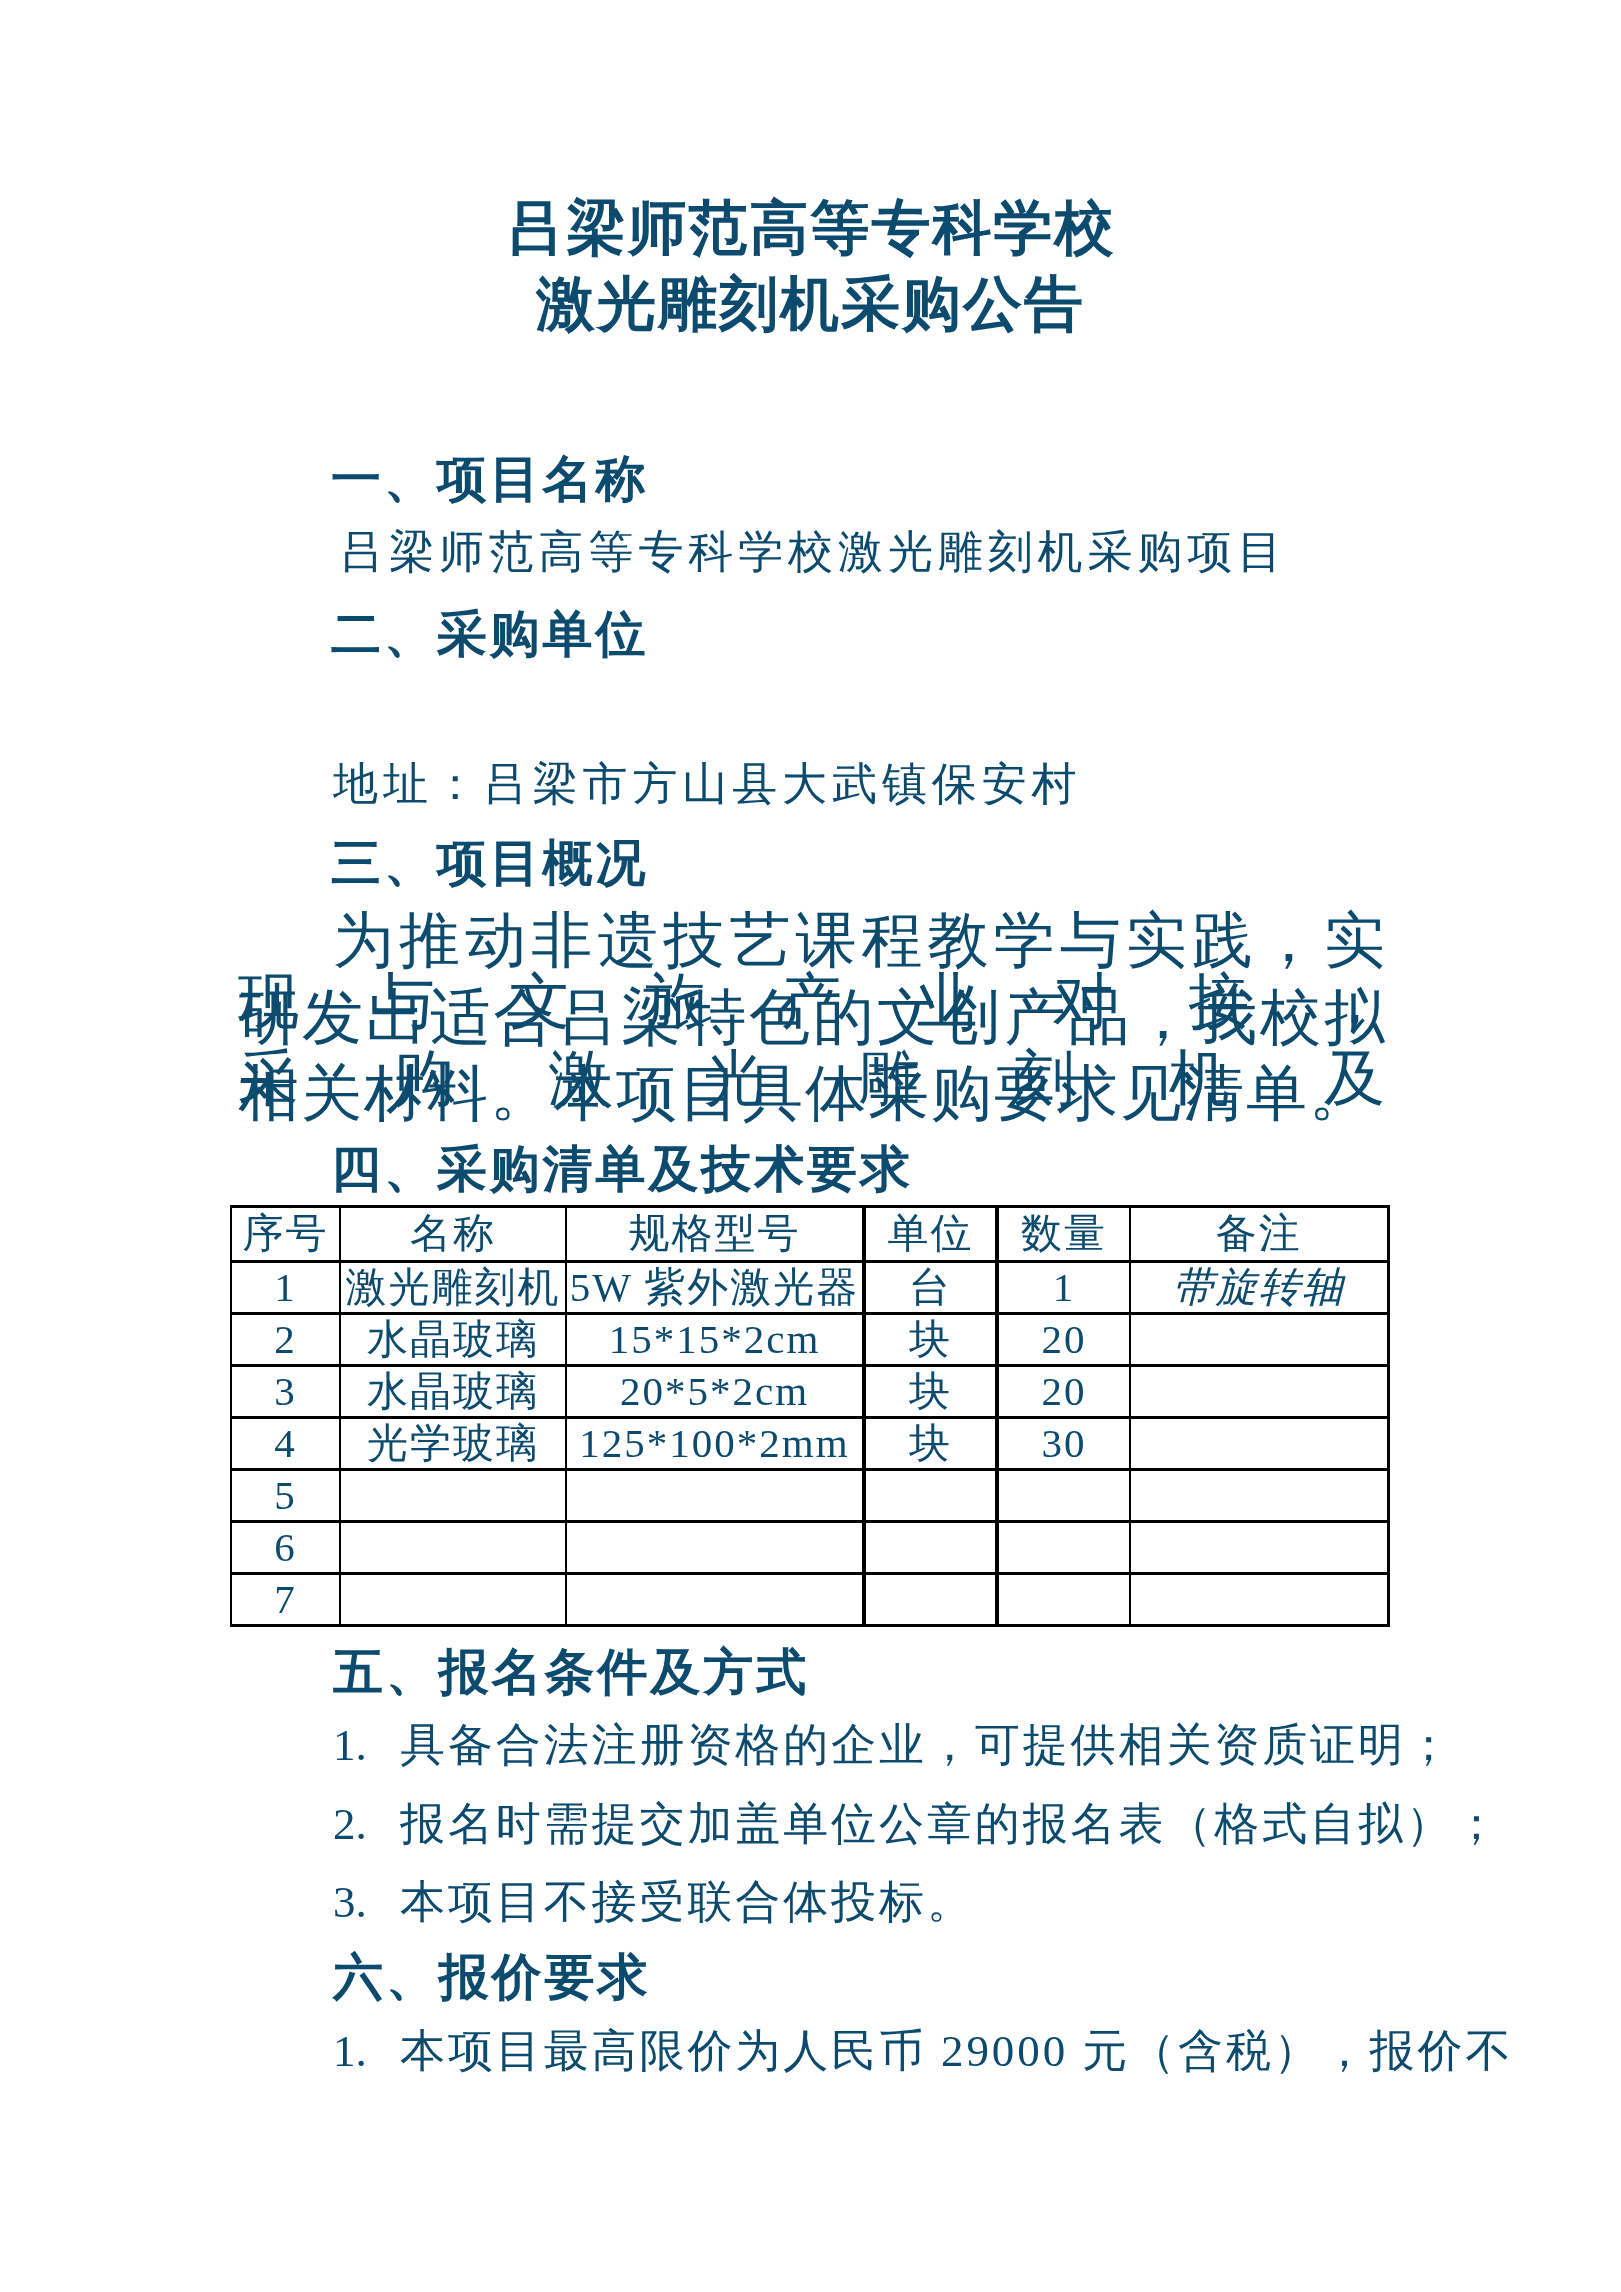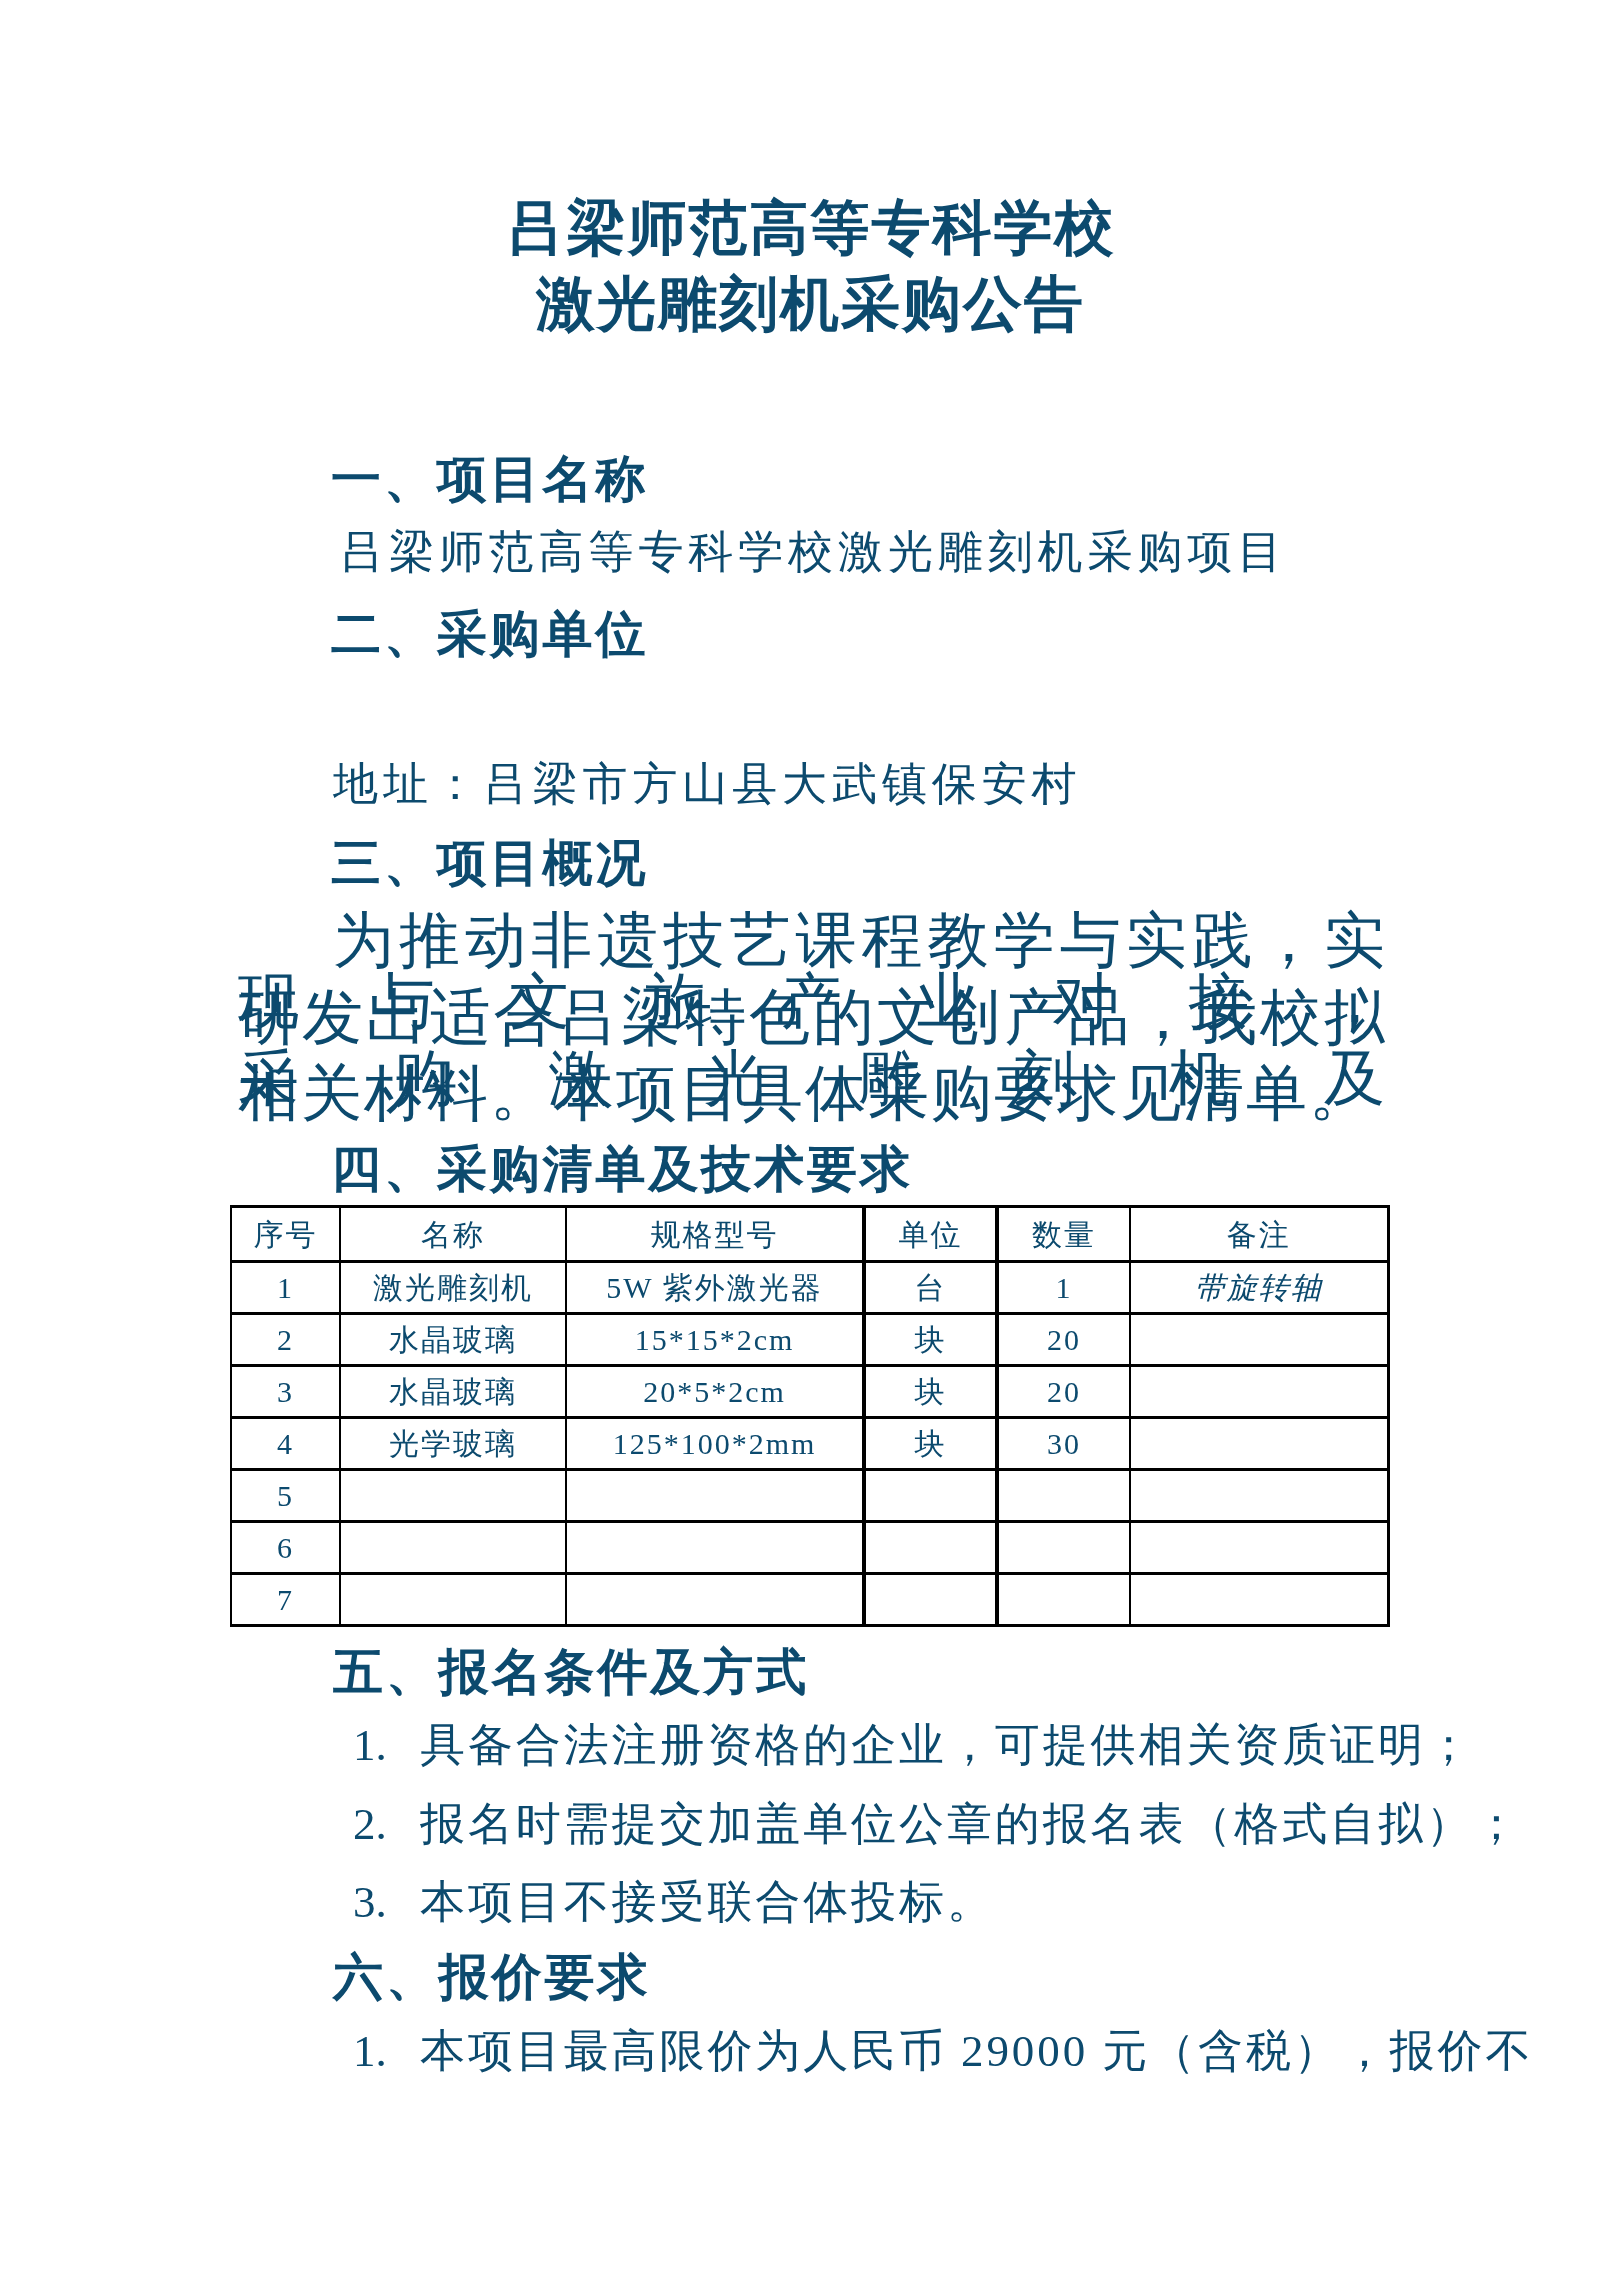--- a/index.html
+++ b/index.html
@@ -33,31 +33,31 @@
     font-size:61px;line-height:1;
     letter-spacing:2px;
     width:1149px;
     text-align:justify;text-align-last:justify;
     white-space:normal;
   }
   .paraline.last{text-align:center;text-align-last:left;white-space:nowrap;}
   .indent2{text-indent:95px;}
   .listitem{
     font-family:"Liberation Serif",serif;
-    font-size:45px;line-height:1;letter-spacing:2.9px;margin-left:20px;
+    font-size:45px;line-height:1;letter-spacing:2.9px;
   }
   .listnum{display:inline-block;width:67px;letter-spacing:0;}
   table.plist{
     border-collapse:collapse;
     table-layout:fixed;
     width:1158px;
     border:3.9px solid #000;
     border-left-width:2.9px;
     font-family:"Liberation Serif",serif;
-    font-size:30px;
+    font-size:41px;
     padding-left:43px;
   }
   table.plist td{
     border:2px solid #000;
     border-top-width:3.9px;border-bottom-width:3.9px;
     text-align:center;vertical-align:middle;
     padding:0;line-height:1.1;
     letter-spacing:2px;
     overflow:hidden;
   }

